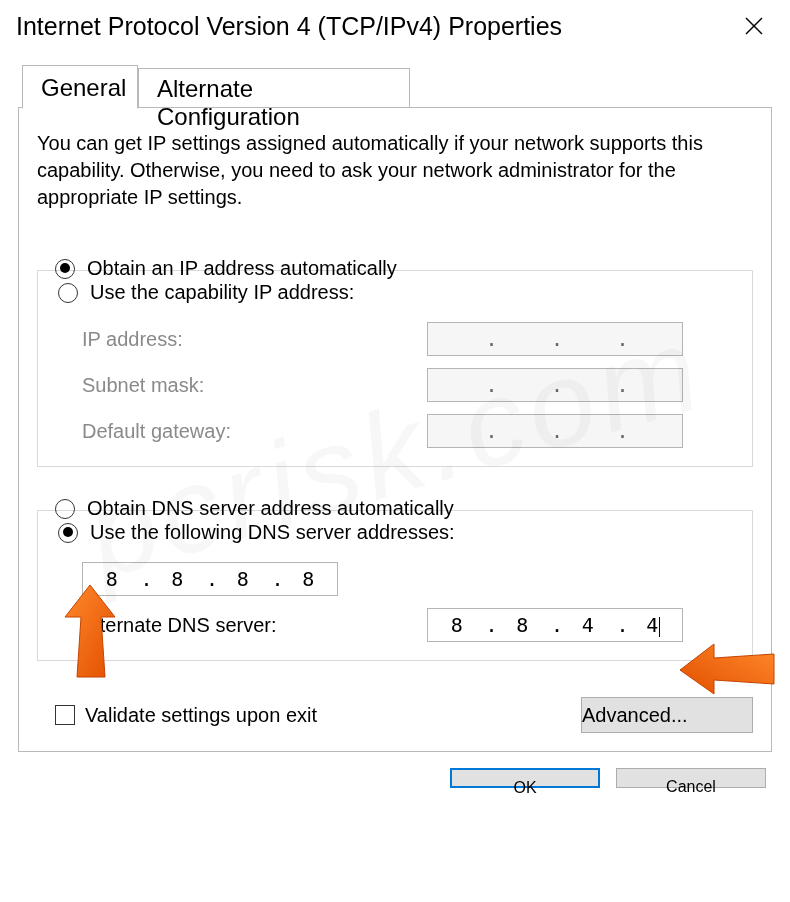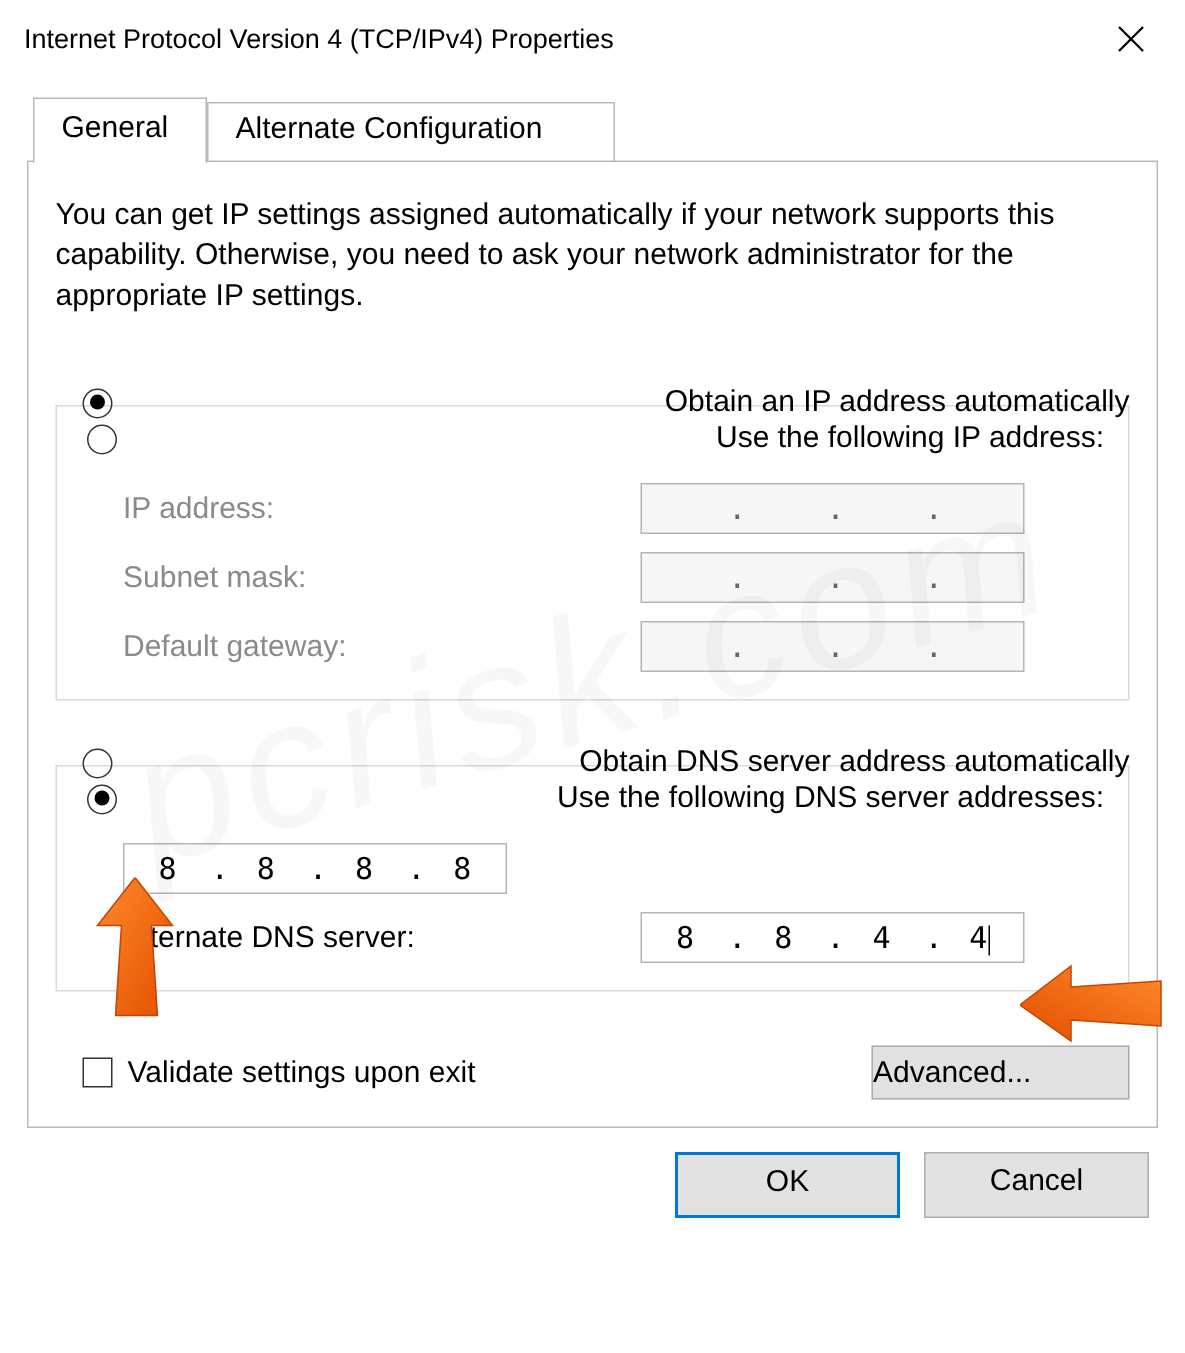--- a/index.html
+++ b/index.html
@@ -15,21 +15,21 @@
     overflow: hidden;
   }
   .titlebar {
     height: 52px;
     display: flex;
     align-items: center;
     padding: 0 16px;
   }
   .titlebar .title {
     flex: 1;
-    font-size: 18px;
+    font-size: 25px;
   }
   .titlebar .close {
     width: 40px;
     text-align: center;
     cursor: default;
   }
   .titlebar .close svg { display: block; margin: 0 auto; }
   .tabstrip {
     position: relative;
     height: 44px;
@@ -42,21 +42,21 @@
     background: #b9b9b9;
   }
   .tab {
     position: absolute;
     bottom: -1px;
     height: 44px;
     border: 1px solid #b9b9b9;
     border-bottom: 1px solid #ffffff;
     background: #ffffff;
     padding: 8px 18px 0 18px;
-    font-size: 20px;
+    font-size: 24px;
   }
   .tab.inactive {
     border-bottom: 1px solid #b9b9b9;
     bottom: 0;
     height: 40px;
     padding-top: 6px;
     color: #000;
     background: #ffffff;
   }
   #tab-general { left: 4px; width: 116px; }
@@ -72,24 +72,23 @@
     line-height: 1.35;
     margin-bottom: 44px;
   }
   .group {
     position: relative;
     margin-bottom: 28px;
   }
   .radio-row {
     display: flex;
     align-items: center;
-    gap: 24px;
+    gap: 12px;
     padding: 2px 0 4px 18px;
     font-size: 20px;
-    justify-content: space-between;
   }
   .radio {
     width: 20px; height: 20px;
     border: 1.5px solid #333;
     border-radius: 50%;
     position: relative;
     display: inline-block;
     flex: 0 0 auto;
   }
   .radio.checked::after {
@@ -161,26 +160,26 @@
     line-height: 34px;
     font-size: 20px;
   }
   .footer {
     display: flex;
     justify-content: flex-end;
     gap: 16px;
     padding: 16px 24px 0 0;
   }
   .btn {
-    width: 150px; height: 44px;
+    width: 150px; height: 20px;
     border: 1px solid #adadad;
     background: #e1e1e1;
     text-align: center;
     line-height: 36px;
-    font-size: 20px;
+    font-size: 16px;
   }
   .btn.primary {
     border: 2px solid #0078d7;
   }
   
   .arrow {
     position: absolute;
     pointer-events: none;
   }
   
@@ -224,21 +223,21 @@
   <div class="intro">You can get IP settings assigned automatically if your network supports this capability. Otherwise, you need to ask your network administrator for the appropriate IP settings.</div>
 
   <div class="group">
     <div class="radio-row">
       <span class="radio checked"></span>
       <span>Obtain an IP address automatically</span>
     </div>
     <div class="fieldset-box">
       <div class="radio-row" style="margin-top:-12px;margin-bottom:8px">
         <span class="radio"></span>
-        <span>Use the following IP address:</span>
+        <span>Use the capability IP address:</span>
       </div>
       <div class="field-line">
         <div class="field-label disabled">IP address:</div>
         <div class="ip-input disabled-input">
           <span class="oct"></span>
             <span class="dot">.</span>
           <span class="oct"></span>
             <span class="dot">.</span>
           <span class="oct"></span>
             <span class="dot">.</span>

